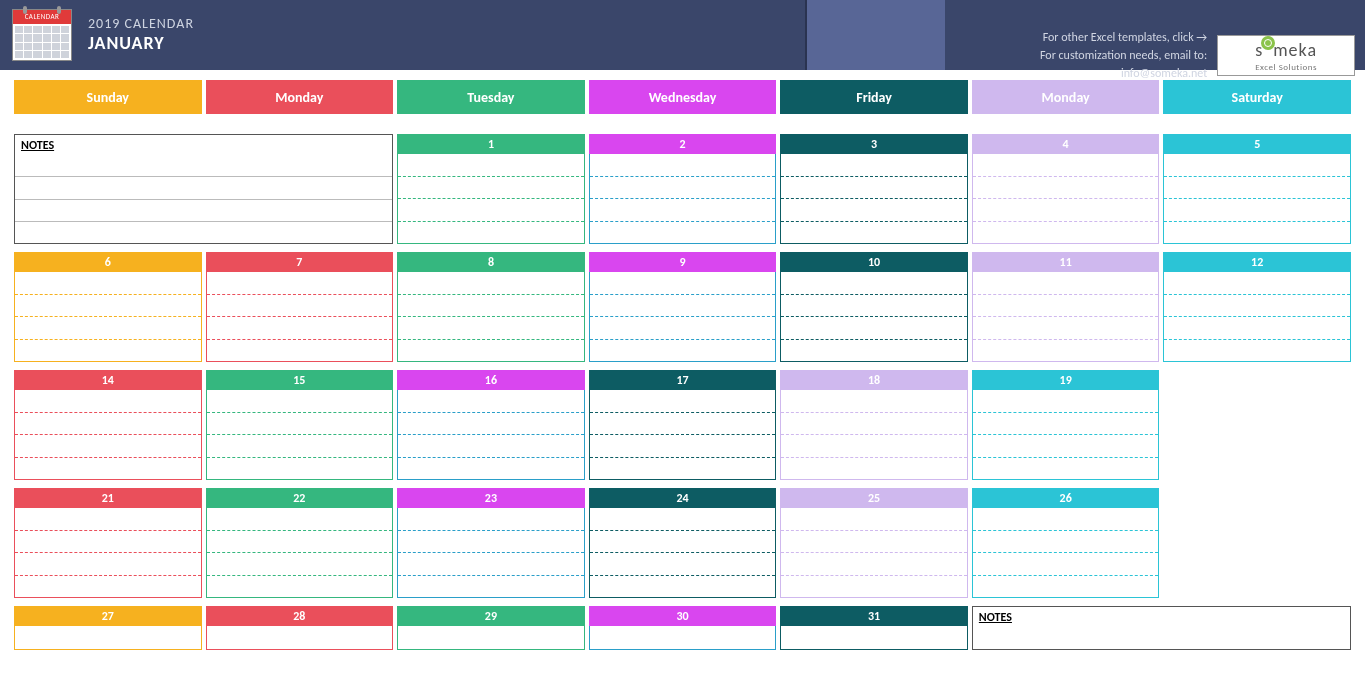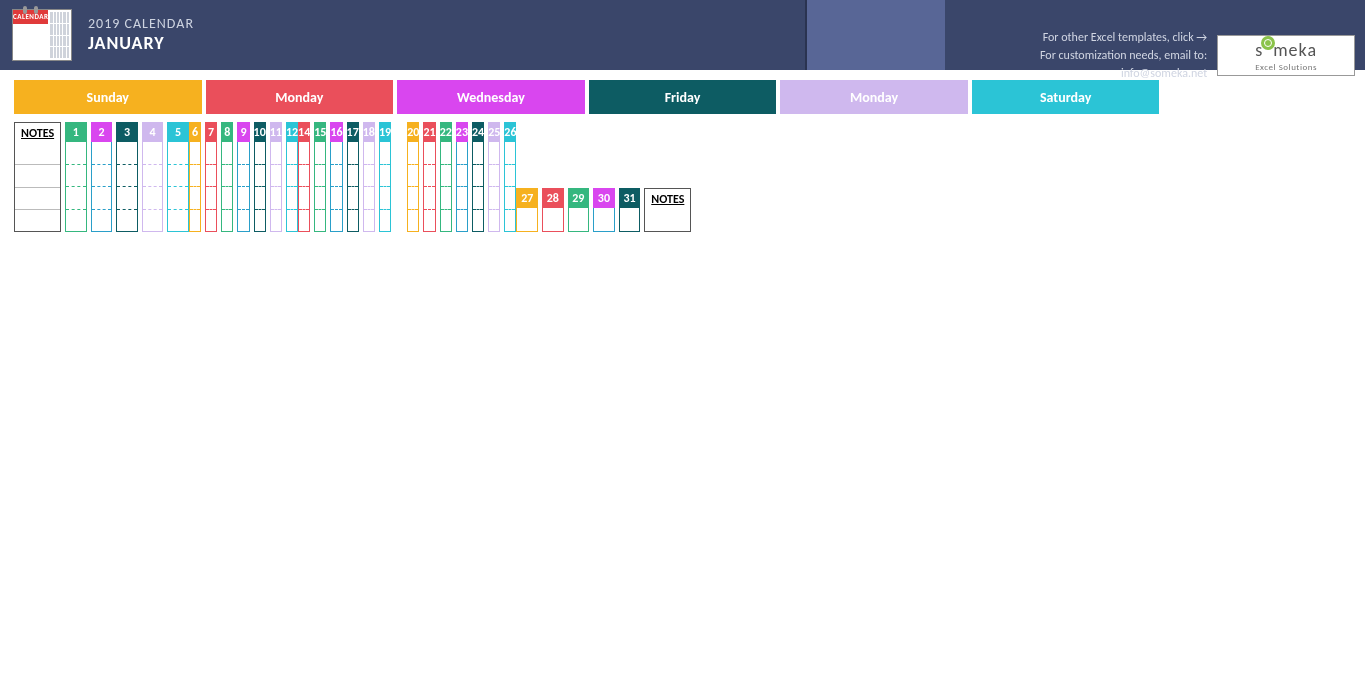--- a/index.html
+++ b/index.html
@@ -21,25 +21,24 @@
     flex: 1;
     display: flex;
     align-items: center;
     padding-left: 12px;
     gap: 16px;
   }
   .cal-icon {
     width: 60px;
     height: 52px;
     display: flex;
-    flex-direction: row;
+    flex-direction: column;
     border: 1px solid #888;
     background: #fff;
     position: relative;
-    font-weight: bold;
   }
   .cal-icon-top {
     height: 14px;
     background: #e03a3a;
     color: #fff;
     font-size: 7px;
     text-align: center;
     line-height: 14px;
     letter-spacing: 0.5px;
     position: relative;
@@ -112,43 +111,43 @@
   .logo-main .dot::after{
     content:"";position:absolute;inset:3px;border:1px solid #fff;border-radius:50%;
   }
   .logo-sub { font-size: 9px; color:#777; letter-spacing:0.5px;}
 
   .grid-wrap { padding: 10px 14px 0 14px; }
   .day-headers {
     display: grid;
     grid-template-columns: repeat(7, 1fr);
     gap: 4px;
-    margin-bottom: 8px;
+    margin-bottom: 20px;
   }
   .day-header {
     height: 34px;
     color: #fff;
     font-weight: bold;
     font-size: 14px;
     display: flex;
     align-items: center;
     justify-content: center;
   }
   .c-sun { background: #f6b11f; }
   .c-mon { background: #ea4f5b; }
   .c-tue { background: #35b77f; }
   .c-wed { background: #d946ef; }
   .c-thu { background: #0d5c63; }
   .c-fri { background: #cfb8ee; }
   .c-sat { background: #2bc4d6; }
 
   .weeks {
     display: flex;
-    flex-direction: row;
-    align-items: flex-end;
+    flex-direction: column;
+    gap: 8px;
   }
   .week {
     display: grid;
     grid-template-columns: repeat(7, 1fr);
     gap: 4px;
     height: 110px;
   }
   .week.last { height: 44px; }
   .cell {
     display: flex;
@@ -268,20 +267,21 @@
       </div>
       <div class="logo-sub">Excel Solutions</div>
     </div>
   </div>
 </div>
 
 <div class="grid-wrap">
   <div class="day-headers">
     <div class="day-header c-sun">Sunday</div>
     <div class="day-header c-mon">Monday</div>
+    <div class="day-header c-tue">Tuesday</div>
     <div class="day-header c-wed">Wednesday</div>
     <div class="day-header c-thu">Friday</div>
     <div class="day-header c-fri">Monday</div>
     <div class="day-header c-sat">Saturday</div>
   </div>
 
   <div class="weeks" id="weeks">
       <div class="week">
         <div class="notes">
           <div class="notes-label">NOTES</div>
@@ -454,29 +454,20 @@
           <div class="cell-body b-sat d-sat">
             <div class="line"></div>
             <div class="line"></div>
             <div class="line"></div>
             <div class="line"></div>
           </div>
         </div>
       </div>
       <div class="week">
         <div class="cell">
-          <div class="cell-head c-sun">20</div>
-          <div class="cell-body b-sun d-sun">
-            <div class="line"></div>
-            <div class="line"></div>
-            <div class="line"></div>
-            <div class="line"></div>
-          </div>
-        </div>
-        <div class="cell">
           <div class="cell-head c-mon">21</div>
           <div class="cell-body b-mon d-mon">
             <div class="line"></div>
             <div class="line"></div>
             <div class="line"></div>
             <div class="line"></div>
           </div>
         </div>
         <div class="cell">
           <div class="cell-head c-tue">22</div>

